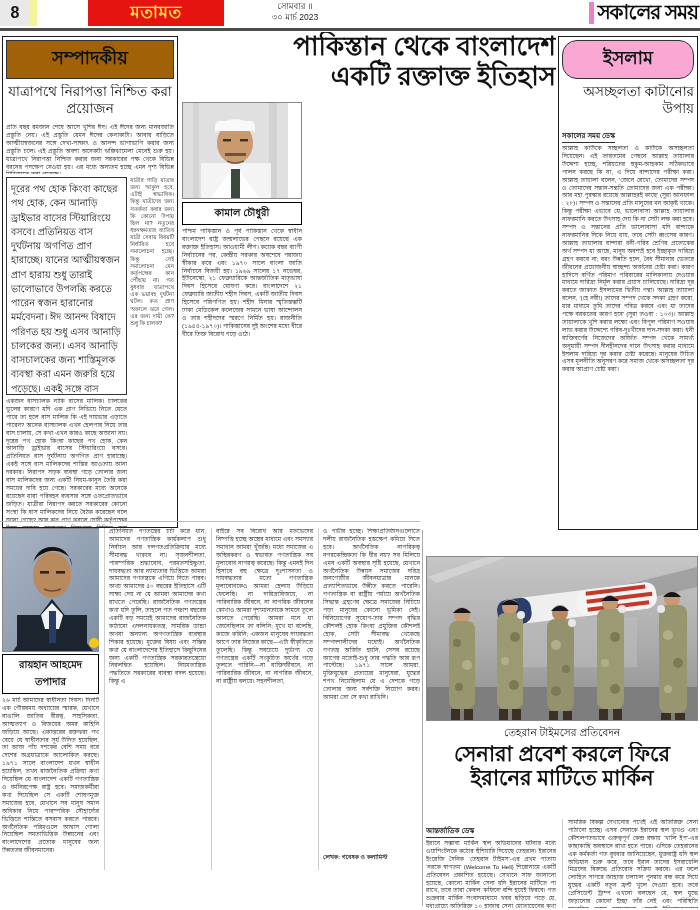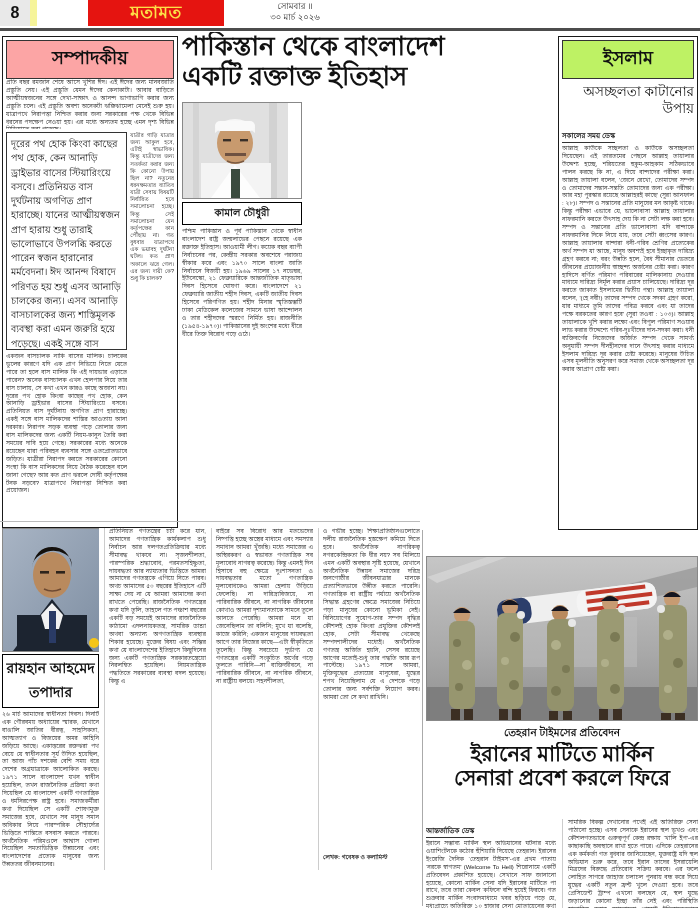--- a/index.html
+++ b/index.html
@@ -36,72 +36,77 @@
          height:36px;overflow:hidden;}
   .ed-intro{height:50px;margin-bottom:3px;}
   .ed-flex{display:flex;gap:3px;}
   .ed-left{width:122px;}
   .quotebox{border:1.5px solid #333;padding:4px;font-size:9.5px;line-height:1.5;
             text-align:left;height:218px;overflow:hidden;box-sizing:border-box;}
   .ed-body{height:150px;margin-top:3px;}
   .ed-side{width:44px;height:374px;}
   
   .main-art{position:absolute;left:182px;top:32px;width:374px;height:496px;overflow:hidden;}
-  .main-hl{text-align:left;font-weight:bold;font-size:26px;line-height:1.15;
+  .main-hl{text-align:right;font-weight:bold;font-size:26px;line-height:1.15;
            height:64px;overflow:hidden;}
   .main-cols{display:flex;gap:16px;margin-top:6px;flex-direction:column;}
   .main-col{width:120px;height:420px;overflow:hidden;}
   .main-col+.main-col{border-left:1px solid #ccc;padding-left:5px;}
   .photo-frame{border:1px solid #888;line-height:0;}
   
   .islam{position:absolute;left:558px;top:36px;width:140px;height:494px;
          border:1.5px solid #1a1a1a;box-sizing:border-box;padding:3px;overflow:hidden;}
   .is-hl{text-align:right;font-size:13.5px;line-height:1.25;margin:5px 0 4px;
          height:36px;overflow:hidden;}
   .byline{font-size:7px;font-weight:bold;border-bottom:1px solid #333;
           display:inline-block;margin-bottom:2px;}
   .is-body{height:380px;}
   
   .freedom{position:absolute;left:2px;top:524px;width:418px;height:384px;overflow:hidden;}
   .free-hl{text-align:center;font-weight:bold;font-size:25px;height:32px;
            overflow:hidden;white-space:nowrap;}
   .free-cols{display:flex;gap:5px;margin-top:4px;}
   .free-col{width:100px;height:342px;overflow:hidden;}
   .free-col+.free-col{border-left:1px solid #ccc;padding-left:4px;}
-  .free-cap{font-size:14px;margin:2px 0 3px;}
+  .free-cap{font-size:10px;margin:2px 0 3px;}
   
   .vdiv{position:absolute;left:422px;top:530px;width:1px;height:376px;background:#aaa;}
   .hdiv{position:absolute;left:0;top:521px;width:420px;height:1px;background:#bbb;}
   
   .tehran{position:absolute;left:426px;top:556px;width:272px;height:352px;overflow:hidden;}
-  .teh-kicker{text-align:center;font-weight:bold;font-size:10.5px;margin-top:4px;}
+  .teh-kicker{text-align:center;font-weight:normal;font-size:10.5px;margin-top:4px;}
   .teh-hl{text-align:center;font-weight:bold;font-size:21px;line-height:1.15;
           height:74px;overflow:hidden;}
   .teh-cols{display:flex;gap:6px;margin-top:3px;}
   .teh-col{width:131px;height:100px;overflow:hidden;}
   .teh-col+.teh-col{border-left:1px solid #ccc;padding-left:5px;}
 </style>
 </head>
 <body>
 
 <div class="page">
 
   <div class="masthead">
     <div class="pagenum">8</div>
     <div class="ystrip"></div>
     <div class="nameplate">মতামত</div>
     <div class="dateline">
       <div>সোমবার ॥</div>
-      <div>৩০ মার্চ ২০২৬</div>
+      <div>৩০ মার্চ 2023</div>
+    </div>
+    <div class="logo">
+      <div class="logobar"></div>
+      <div class="logotext">সকালের সময়</div>
     </div>
     <div class="mastrule"></div>
   </div>
 
   <div class="editorial">
-    <div class="sechdr" style="background:#fca5a5;">সম্পাদকীয়</div>
+    <div class="sechdr" style="background:#a16207;">সম্পাদকীয়</div>
+    <div class="ed-hl">যাত্রাপথে নিরাপত্তা নিশ্চিত করা প্রয়োজন</div>
     <div class="small ed-intro">প্রতি বছর রমজান শেষে আসে খুশির ঈদ। এই ঈদের জন্য মানবজাতি প্রস্তুতি নেয়। এই প্রস্তুতি যেমন ঈদের কেনাকাটা। আবার বাড়িতে আত্মীয়স্বজনের সঙ্গে দেখা-সাক্ষাৎ ও আনন্দ ভাগাভাগি করার জন্য প্রস্তুতি চলে। এই প্রস্তুতি অবশ্য অনেকটা ঝক্কিঝামেলা মেনেই শুরু হয়। যাত্রাপথে নিরাপত্তা নিশ্চিত করার জন্য সরকারের পক্ষ থেকে বিভিন্ন ধরনের পদক্ষেপ নেওয়া হয়। এর মধ্যে অন্যতম হচ্ছে এমন দৃশ্য বিভিন্ন মিডিয়াতে করা পড়েছে।</div>
     <div class="ed-flex">
       <div class="ed-left">
         <div class="quotebox">দূরের পথ হোক কিংবা কাছের পথ হোক, কেন আনাড়ি ড্রাইভার বাসের স্টিয়ারিংয়ে বসবে। প্রতিনিয়ত বাস দুর্ঘটনায় অগণিত প্রাণ হারাচ্ছে। যানের আত্মীয়স্বজন প্রাণ হারায় শুধু তারাই ভালোভাবে উপলব্ধি করতে পারেন স্বজন হারানোর মর্মবেদনা। ঈদ আনন্দ বিষাদে পরিণত হয় শুধু এসব আনাড়ি চালকের জন্য। এসব আনাড়ি বাসচালকের জন্য শাস্তিমূলক ব্যবস্থা করা এমন জরুরি হয়ে পড়েছে। একই সঙ্গে বাস মালিকদের শাস্তির আওতায় আনা দরকার।</div>
         <div class="small ed-body">একজন বাসচালক নাকি বাসের মালিক। চালকের ভুলের কারণে যদি এক প্রাণ নিভিয়ে নিতে যেতে পারে তা হলে বাস মালিক কি এই দায়ভার এড়াতে পারেন? অনেক বাসচালক এখন হেলপার নিয়ে তার বাস চালায়, সে কথা এখন কারও কাছে অজানা নয়। দূরের পথ হোক কিংবা কাছের পথ হোক, কেন আনাড়ি ড্রাইভার বাসের স্টিয়ারিংয়ে বসবে। প্রতিনিয়ত বাস দুর্ঘটনায় অগণিত প্রাণ হারাচ্ছে। একই সঙ্গে বাস মালিকদের শাস্তির আওতায় আনা দরকার। নিরাপদ সড়ক ব্যবস্থা গড়ে তোলার জন্য বাস মালিকদের জন্য একটি নিয়ম-কানুন তৈরি করা সময়ের দাবি হয়ে গেছে। সরকারের মধ্যে অনেকে রয়েছেন যারা পরিবহন ব্যবসার সঙ্গে ওতপ্রোতভাবে জড়িত। যাত্রীরা নিরাপদ করতে সরকারের কোনো সংস্থা কি বাস মালিকদের নিয়ে বৈঠক করেছেন বলে জানা গেছে? আর কত প্রাণ ঝরলে দোষী কর্তৃপক্ষের টনক নড়বে? যাত্রাপথে নিরাপত্তা নিশ্চিত করা প্রয়োজন।</div>
       </div>
       <div class="tiny ed-side">যাত্রীর গাড়ি যাত্রার জন্য আকুল হবে, এটাই স্বাভাবিক। কিন্তু যাত্রীদের জন্য সতর্কতা করার জন্য কি কোনো উপায় ছিল না? নতুনের ধরনক্ষমতার ব্যাতিব যাত্রী সেবায় বিষয়টি নির্ধারিত হবে সমালোচনা হচ্ছে। কিন্তু সেই সমালোচনা যেন কর্তৃপক্ষের কান পৌঁছায় না। গত বুধবার যাত্রাপথে এক ভয়াবহ দুর্ঘটনা ঘটল। কত প্রাণ অকালে ঝরে গেল। এর জন্য দায়ী কে? শুধু কি চালক?</div>
     </div>
   </div>
 
@@ -134,21 +139,21 @@
       </div>
       <div class="main-col small">৪৭-এ পশ্চিম পাকিস্তানের জনসংখ্যা মোট জনসংখ্যার একটি সংখ্যালঘু অংশ ছিল, কিন্তু রাজস্ব ব্যবস্থা, শিক্ষা উন্নয়ন, কৃষি সংস্কার ও সরকারি প্রকল্পসমূহের বৃহত্তম অংশের অংশীদার ছিল তারাই। পাকিস্তানের সামরিক ও আমলাতান্ত্রিক পরিমণ্ডল মূলত পাঞ্জাবি জাতি দ্বারা অধিকৃত ছিল। পাকিস্তানের সেনাবাহিনীতে বাঙালির একটি রেজিমেন্ট ছিল ইস্ট বেঙ্গল। ব্যাপক বিক্ষোভের সূচনা করে। ১৯৭১ সালের ২ মার্চ স্বাধীন বাংলা নিউক্লিয়াসের এক ছাত্রনেতা আ স ম আবদুর রবের নির্দেশে বাংলাদেশের নতুন জাতীয় পতাকা উত্থাপিত হয়। আন্দোলনকারী ছাত্রনেতারা দাবি করে যে শেখ মুজিবুর রহমান অবিলম্বে বাংলাদেশের স্বাধীনতা ঘোষণা করুন, কিন্তু তিনি ৭ মার্চ জনসভায় তার পরবর্তী পদক্ষেপ ঘোষণা করবেন বলে সিদ্ধান্ত গ্রহণ করেন। ৩রা মার্চ ছাত্রনেতারা শাহজাহান সিরাজ পল্টন ময়দানে এক জনসভায় মিলিত হন।</div>
       <div class="main-col">
         <div class="small" style="height:404px;">জনসভায় বঙ্গবন্ধু শেখ মুজিবের নামে স্বাধীনতার ইশতেহার পাঠ করেন। ৭ মার্চ সোহরাওয়ার্দী উদ্যানে একটি জনসাধারণের সমাবেশে বঙ্গবন্ধু শেখ মুজিবুর রহমান স্বাধীনতা আন্দোলনের অধ্যবসায় সম্পর্কে জনসাধারণকে উদ্বুদ্ধ করেন। আওয়ামী লীগের সভাপতি জাতির জনক বঙ্গবন্ধু শেখ মুজিবুর রহমান ৭ মার্চের ভাষণে পাকিস্তানি দমননীতির বিরুদ্ধে একটি আসন্ন যুদ্ধের জন্য পূর্ব পাকিস্তানের জনগণকে প্রস্তুত থাকার আহ্বান জানান। পাকিস্তানের মধ্যে দুই সত্তার একটি সার্বিক এবং ব্যাপক বিভাজনী যুদ্ধ সংঘটিত হয়। ১৯৭১ সালের ১৬ ডিসেম্বর লেফটেন্যান্ট জেনারেল এ.এ.কে. নিয়াজী এবং পূর্ব পাকিস্তানে অবস্থিত পাকিস্তানি সেনাবাহিনী ভারত ও বাংলাদেশের মিত্রবাহিনীর নিকট আত্মসমর্পণ করে। দ্বিতীয় বিশ্বযুদ্ধের পর পৃথিবীর ইতিহাসে সর্বোচ্চ ৯০ হাজারেরও বেশি পাকিস্তানি সৈন্য আত্মসমর্পণ করে। পাকিস্তান থেকে একটি রক্তাক্ত ইতিহাসের মাধ্যমে সৃষ্টি হয় বাংলাদেশ।</div>
         <div class="small signoff">লেখক : কলামিস্ট, সাংবাদিক ও কবি।</div>
       </div>
     </div>
   </div>
 
   <div class="islam">
-    <div class="sechdr" style="background:#bef264;">ইসলাম</div>
+    <div class="sechdr" style="background:#f9a8d4;border-radius:15px;">ইসলাম</div>
     <div class="is-hl">অসচ্ছলতা কাটানোর উপায়</div>
     <div class="byline">সকালের সময় ডেস্ক</div>
     <div class="small is-body">আল্লাহ কাউকে সচ্ছলতা ও কাউকে অসচ্ছলতা দিয়েছেন। এই তারতমের পেছনে আল্লাহ তায়ালার উদ্দেশ্য হচ্ছে, শরিয়তের হুকুম-আহকাম সঠিকভাবে পালন করছে কি না, এ দিয়ে বান্দাদের পরীক্ষা করা। আল্লাহ তায়ালা বলেন, 'জেনে রেখো, তোমাদের সম্পদ ও তোমাদের সন্তান-সন্ততি তোমাদের জন্য এক পরীক্ষা। আর মহা পুরস্কার রয়েছে আল্লাহরই কাছে' (সুরা আনফাল : ২৮)। সম্পদ ও সন্তানের প্রতি মানুষের মন আকৃষ্ট থাকে। কিন্তু পরীক্ষা এভাবে যে, ভালোবাসা আল্লাহ তায়ালার নাফরমানি করতে উৎসাহ দেয় কি না সেটা লক্ষ করা হবে। সম্পদ ও সন্তানের প্রতি ভালোবাসা যদি বান্দাকে নাফরমানির দিকে নিয়ে যায়, তবে সেটা ধ্বংসের কারণ। আল্লাহ তায়ালার বান্দারা ধনী-গরিব শ্রেণির প্রত্যেকের অর্থ সম্পদ যা আছে, মানুষ অবশ্যই হবে ইচ্ছাকৃত দারিদ্র্য গ্রহণ করবে না; বরং উন্নতি হলে, বৈধ সীমানার ভেতরে জীবনের প্রয়োজনীয় স্বাচ্ছন্দ্য অর্জনের চেষ্টা করা। কারণ হাদিসে বর্ণিত পরিমাণ পরিবারের মালিকানায় দেওয়ার মাধ্যমে দারিদ্র্য নির্মূল করার প্রয়াস চালিয়েছে। দারিদ্র্য দূর করতে জাকাত ইসলামের দ্বিতীয় পন্থা। আল্লাহ তায়ালা বলেন, '(হে নবী!) তাদের সম্পদ থেকে সদকা গ্রহণ করো, যার মাধ্যমে তুমি তাদের পবিত্র করবে এবং যা তাদের পক্ষে বরকতের কারণ হবে' (সুরা তওবা : ১০৩)। আল্লাহ তায়ালাকে খুশি করার লক্ষ্যে এবং বিপুল পরিমাণ সওয়াব লাভ করার উদ্দেশ্যে গরিব-দুঃখীদের দান-সদকা করা। ধনী ব্যক্তিবর্গের নিজেদের অর্জিত সম্পদ থেকে সামর্থ্য অনুযায়ী সম্পদ দীনহীনদের দানে উৎসাহ করার মাধ্যমে ইসলাম দারিদ্র্য দূর করার চেষ্টা করেছে। মানুষের উচিত এসব মূলনীতি অনুসরণ করে সমাজ থেকে অসচ্ছলতা দূর করার আপ্রাণ চেষ্টা করা।</div>
   </div>
 
   <div class="hdiv"></div>
   <div class="vdiv"></div>
 
   <div class="freedom">
     <div class="free-cols">
@@ -262,22 +267,22 @@
               <circle cx="9" cy="96" r="4" fill="#b0af8a"></circle>
               <rect x="2" y="120" width="10" height="11" fill="#3c2f23"></rect>
               <rect x="16" y="120" width="10" height="11" fill="#3c2f23"></rect>
               <circle cx="2" cy="16" r="4" fill="#e8e8e8"></circle>
             </g>
         </g>
       </svg>
     </div>
     <div class="teh-kicker">তেহরান টাইমসের প্রতিবেদন</div>
     <div class="teh-hl">
+      <div>সেনারা প্রবেশ করলে ফিরে</div>
       <div>ইরানের মাটিতে মার্কিন</div>
-      <div>সেনারা প্রবেশ করলে ফিরে</div>
     </div>
     <div class="teh-cols">
       <div class="teh-col">
         <span class="byline">আন্তর্জাতিক ডেস্ক</span>
         <div class="small" style="height:84px;">ইরানে সম্ভাব্য মার্কিন স্থল অভিযানের ঘটনার মধ্যে ওয়াশিংটনকে কঠোর হুঁশিয়ারি দিয়েছে তেহরান। ইরানের ইংরেজি দৈনিক ‘তেহরান টাইমস’-এর প্রথম পাতায় ‘নরকে স্বাগতম’ (Welcome To Hell) শিরোনামে একটি প্রতিবেদন প্রকাশিত হয়েছে। সেখানে সাফ জানানো হয়েছে, কোনো মার্কিন সেনা যদি ইরানের মাটিতে পা রাখে, তবে তারা কেবল ‘কফিনে’ বন্দি হয়েই ফিরবে। গত শুক্রবার মার্কিন সংবাদমাধ্যমে খবর ছড়িয়ে পড়ে যে, মধ্যপ্রাচ্যে অতিরিক্ত ১০ হাজার সেনা মোতায়েনের কথা ভাবছে যুক্তরাষ্ট্র। এই খবরটি আসার পরপরই তেহরানের পক্ষ থেকে এমন জবাব দেওয়া হলো। বিশ্লেষকদের মতে, এই অতিরিক্ত সেনা মোতায়েন ইরানে সম্ভাব্য স্থল অভিযানের প্রস্তুতিরই অংশ। যদিও মার্কিন প্রেসিডেন্ট ডোনাল্ড ট্রাম্প বারবার দাবি করছেন যে, যুদ্ধ বন্ধে তেহরানের সঙ্গে শান্তি আলোচনা চলছে, কিন্তু সেনাসংখ্যা বাড়ানোর এই উদ্যোগ অঞ্চলে আমেরিকার সামরিক উপস্থিতিকে আরও শক্তিশালী করবে। ওয়াল স্ট্রিট জার্নাল জানিয়েছে, গত ২৮ ফেব্রুয়ারি ইরান ও ইসরায়েলে হামলার পর থেকে যে যুদ্ধ শুরু হয়েছে, সেখানে ট্রাম্পকে আরও বেশি</div>
       </div>
       <div class="teh-col small">সামরিক বিকল্প দেখানোর পথেই এই অতিরিক্ত সেনা পাঠানো হচ্ছে। এসব সেনাকে ইরানের স্থল ভূখণ্ড এবং কৌশলগতভাবে গুরুত্বপূর্ণ কেন্দ্র রক্ষায় ‘খালি ইপ’-এর কাছাকাছি অবস্থানে রাখা হতে পারে। এদিকে তেহরানের এক কর্মকর্তা গত বুধবার জানিয়েছেন, যুক্তরাষ্ট্র যদি স্থল অভিযান শুরু করে, তবে ইরান তাদের ইসরায়েলি মিত্রদের বিরুদ্ধে প্রতিরোধ সক্রিয় করবে। এর ফলে লোহিত সাগরে জাহাজ চলাচল পুনরায় বন্ধ করে দিয়ে যুদ্ধের একটি নতুন ফ্রন্ট খুলে দেওয়া হবে। তবে প্রেসিডেন্ট ট্রাম্প এখনো বলছেন যে, স্থল যুদ্ধে জড়ানোর কোনো ইচ্ছা তাঁর নেই এবং পরিস্থিতি স্বাভাবিক করার আলোচনা ‘পুরোই ইতিবাচক’ভাবে এগোচ্ছে। অন্যদিকে রণক্ষেত্রে পাল্টাপাল্টি হামলা অব্যাহত রয়েছে। ইসরায়েলি সামরিক বাহিনী জানিয়েছে, শুক্রবার তারা তেহরানের প্রাণকেন্দ্রে ‘ইরানি নজরদারি শাসনব্যবস্থার’ অবকাঠামো লক্ষ্য করে ব্যাপক বিমান হামলা চালিয়েছে। একই দিনে তেহরান দক্ষিণ শহরতলিতে হিজবুল্লাহর স্থাপনা লক্ষ্য করে হামলা চালায় ইসরায়েল। এর জবাবে ইরান-পন্থী সশস্ত্র গোষ্ঠী হিজবুল্লাহ জানিয়েছে, দক্ষিণ লেবাননে তাদের যোদ্ধারা ইসরায়েলি সেনাদের সঙ্গে লড়াইয়ে লিপ্ত হয়েছে।</div>
     </div>
   </div>
 

